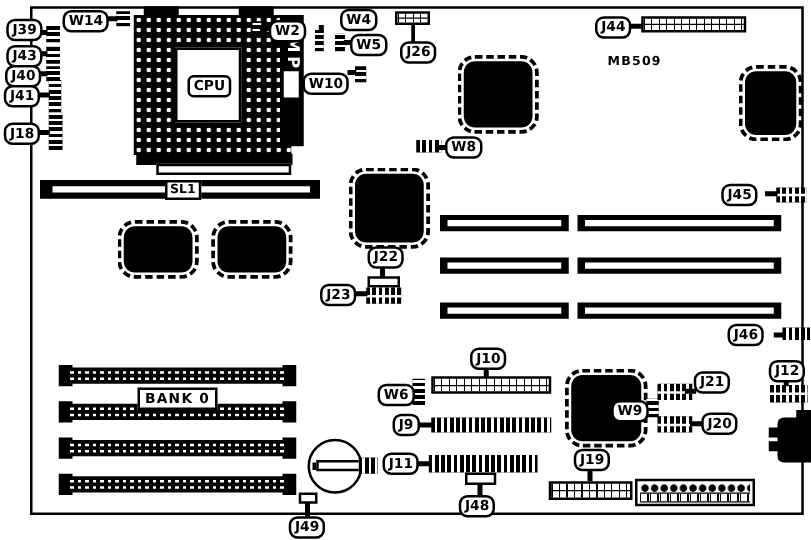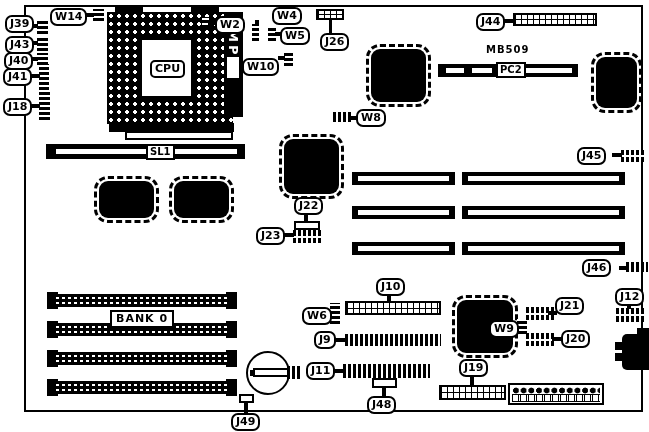--- a/index.html
+++ b/index.html
@@ -133,32 +133,26 @@
 
   <div class="pins1" style="left:333px;top:112px;width:20px;height:10px"></div>
   <div class="ld" style="left:351px;top:116px;width:6px;height:4px"></div>
   <div class="co" style="left:356px;top:109px">W8</div>
 
   <div class="co" style="left:476px;top:13px">J44</div>
   <div class="ld" style="left:500px;top:19px;width:14px;height:4px"></div>
   <div class="gridpins" style="left:513px;top:13px;width:84px;height:13px"></div>
 
   <div class="model" style="left:486px;top:44px">MB509</div>
-  <div class="slot" style="left:438px;top:64px;width:140px;height:13px">
-    <div class="dash" style="left:8px;width:18px"></div>
-    <div class="dash" style="left:34px;width:20px"></div>
-    <div class="stripe" style="left:88px;right:6px"></div>
-    <div class="slot-lbl" style="left:58px">PC2</div>
-  </div>
 
   <div class="co" style="left:577px;top:147px">J45</div>
   <div class="ld" style="left:612px;top:153px;width:10px;height:4px"></div>
   <div class="pins2" style="left:621px;top:150px;width:24px;height:12px"></div>
 
-  <div class="slot" style="left:46px;top:144px;width:199px;height:15px">
+  <div class="slot" style="left:32px;top:144px;width:224px;height:15px">
     <div class="inner" style="left:10px;right:8px;top:5px"></div>
     <div class="slot-lbl" style="left:100px;top:0px">SL1</div>
   </div>
 
   <div class="qfp" style="left:371px;top:49px;width:55px;height:53px"></div>
   <div class="qfp" style="left:596px;top:57px;width:41px;height:51px"></div>
   <div class="qfp" style="left:284px;top:139px;width:55px;height:55px"></div>
   <div class="qfp" style="left:99px;top:181px;width:55px;height:37px"></div>
   <div class="qfp" style="left:174px;top:181px;width:55px;height:37px"></div>
   <div class="qfp" style="left:457px;top:300px;width:56px;height:53px"></div>

